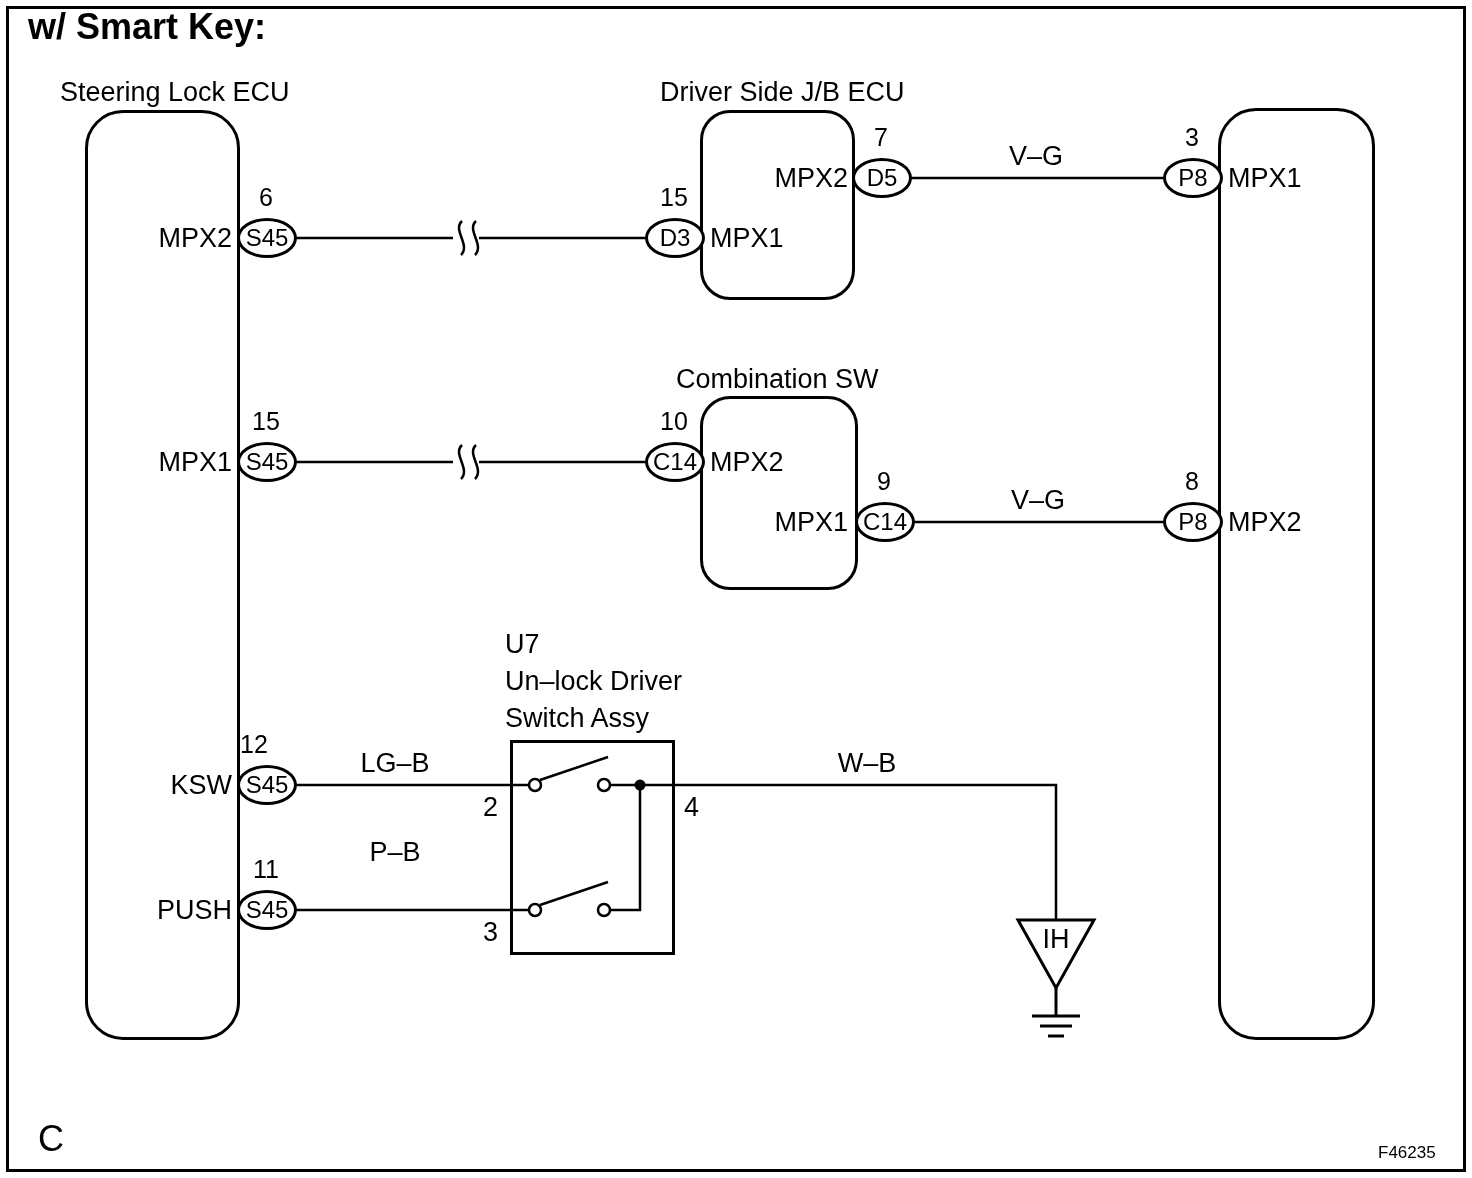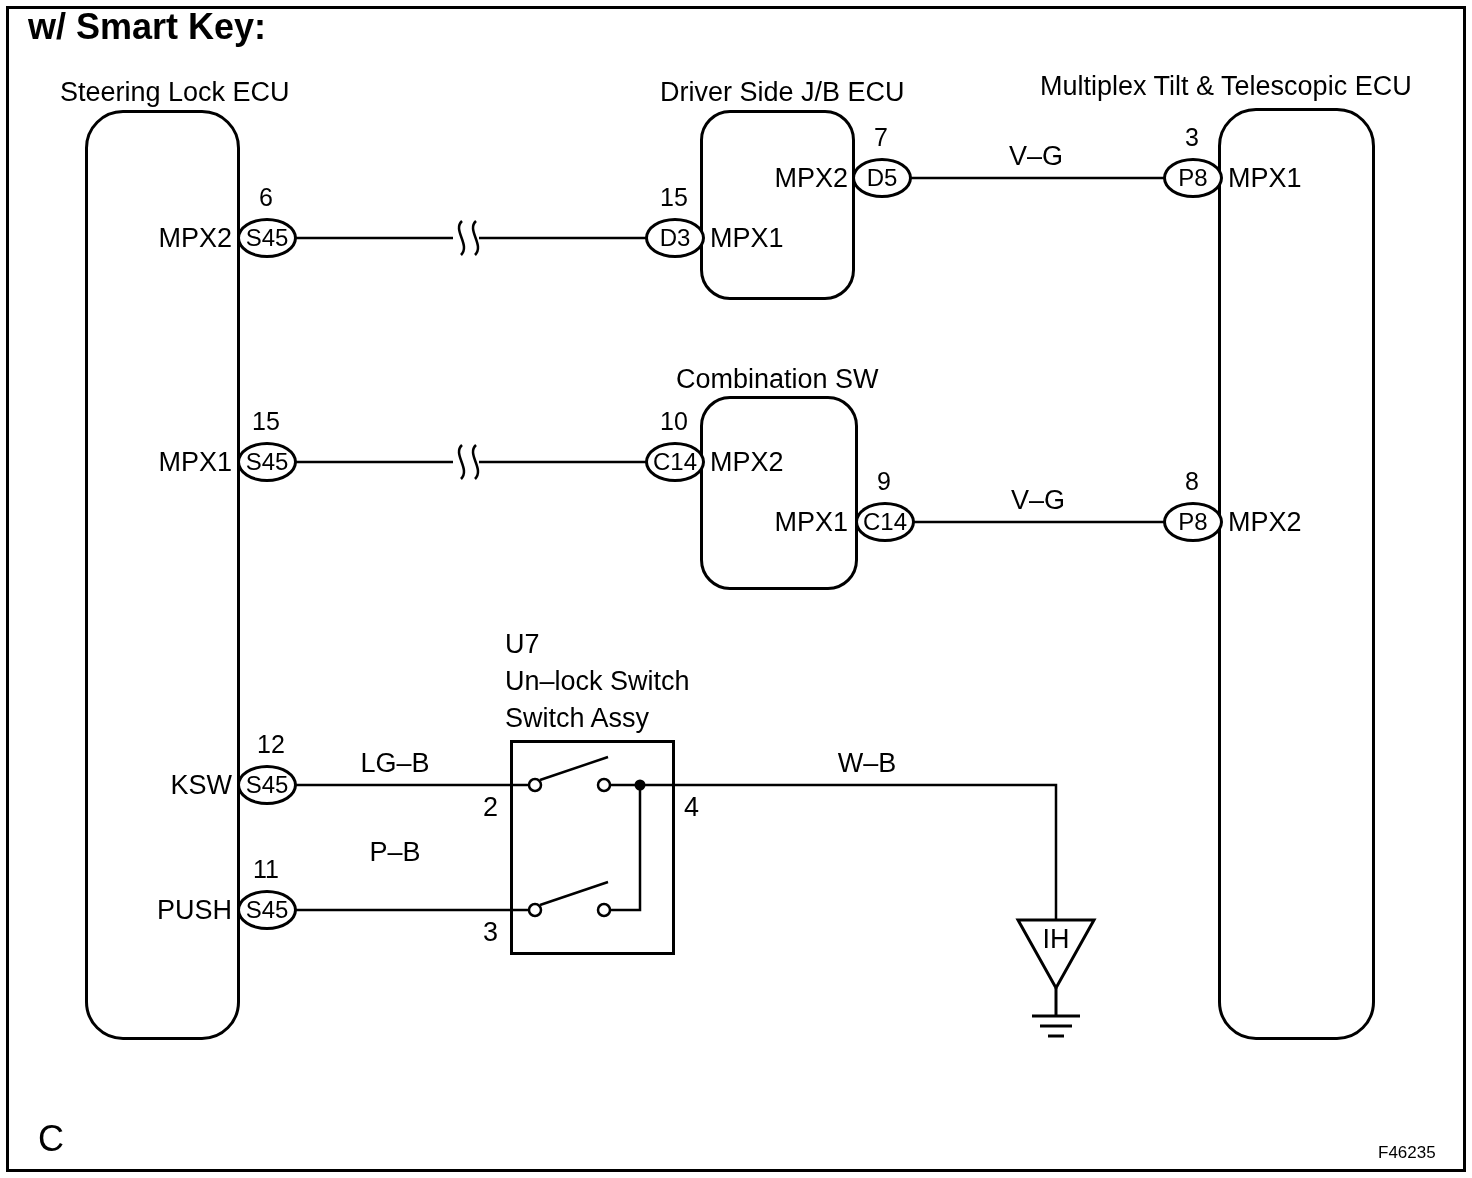--- a/index.html
+++ b/index.html
@@ -131,21 +131,21 @@
     </div>
 
   <span class="pin" style="left:236px; top:181px;">6</span>
   <span class="pin" style="left:644px; top:181px;">15</span>
   <span class="pin" style="left:851px; top:121px;">7</span>
   <span class="pin" style="left:1162px; top:121px;">3</span>
   <span class="pin" style="left:236px; top:405px;">15</span>
   <span class="pin" style="left:644px; top:405px;">10</span>
   <span class="pin" style="left:854px; top:465px;">9</span>
   <span class="pin" style="left:1162px; top:465px;">8</span>
-  <span class="pin" style="left:241px; top:728px;text-align:center;">12</span>
+  <span class="pin" style="left:224px; top:728px;text-align:center;">12</span>
   <span class="pin" style="left:236px; top:853px;">11</span>
 
   <span class="lbl right" style="left:112px; top:222px; width:120px;">MPX2</span>
   <span class="lbl" style="left:710px; top:222px;">MPX1</span>
   <span class="lbl right" style="left:736px; top:162px; width:112px;">MPX2</span>
   <span class="lbl" style="left:1228px; top:162px;">MPX1</span>
   <span class="lbl right" style="left:112px; top:446px; width:120px;">MPX1</span>
   <span class="lbl" style="left:710px; top:446px;">MPX2</span>
   <span class="lbl right" style="left:736px; top:506px; width:112px;">MPX1</span>
   <span class="lbl" style="left:1228px; top:506px;">MPX2</span>
@@ -158,25 +158,24 @@
   <span class="lbl center" style="left:340px; top:836px; width:110px;">P–B</span>
   <span class="lbl center" style="left:812px; top:747px; width:110px;">W–B</span>
 
   <span class="lbl" style="left:483px; top:791px;">2</span>
   <span class="lbl" style="left:483px; top:916px;">3</span>
   <span class="lbl" style="left:684px; top:791px;">4</span>
 
   <span class="lbl big bold" style="left:28px; top:10px;">w/ Smart Key:</span>
   <span class="lbl" style="left:660px; top:76px;">Driver Side J/B ECU</span>
   <span class="lbl" style="left:60px; top:76px;">Steering Lock ECU</span>
-  <span class="lbl" style="left:1040px; top:70px;">Multiplex Tilt &amp; Telescopic ECU</span>
   <span class="lbl" style="left:676px; top:363px;">Combination SW</span>
 
   <span class="lbl" style="left:505px; top:628px;">U7</span>
-  <span class="lbl" style="left:505px; top:665px;">Un–lock Switch</span>
+  <span class="lbl" style="left:505px; top:665px;">Un–lock Driver</span>
   <span class="lbl" style="left:505px; top:702px;">Switch Assy</span>
 
   <span class="lbl center" style="left:1030px; top:923px; width:52px;">IH</span>
 
   <span class="lbl big" style="left:38px; top:1122px;">C</span>
   <span class="lbl small" style="left:1378px; top:1143px;">F46235</span>
 
 </div>
 
 </body></html>

